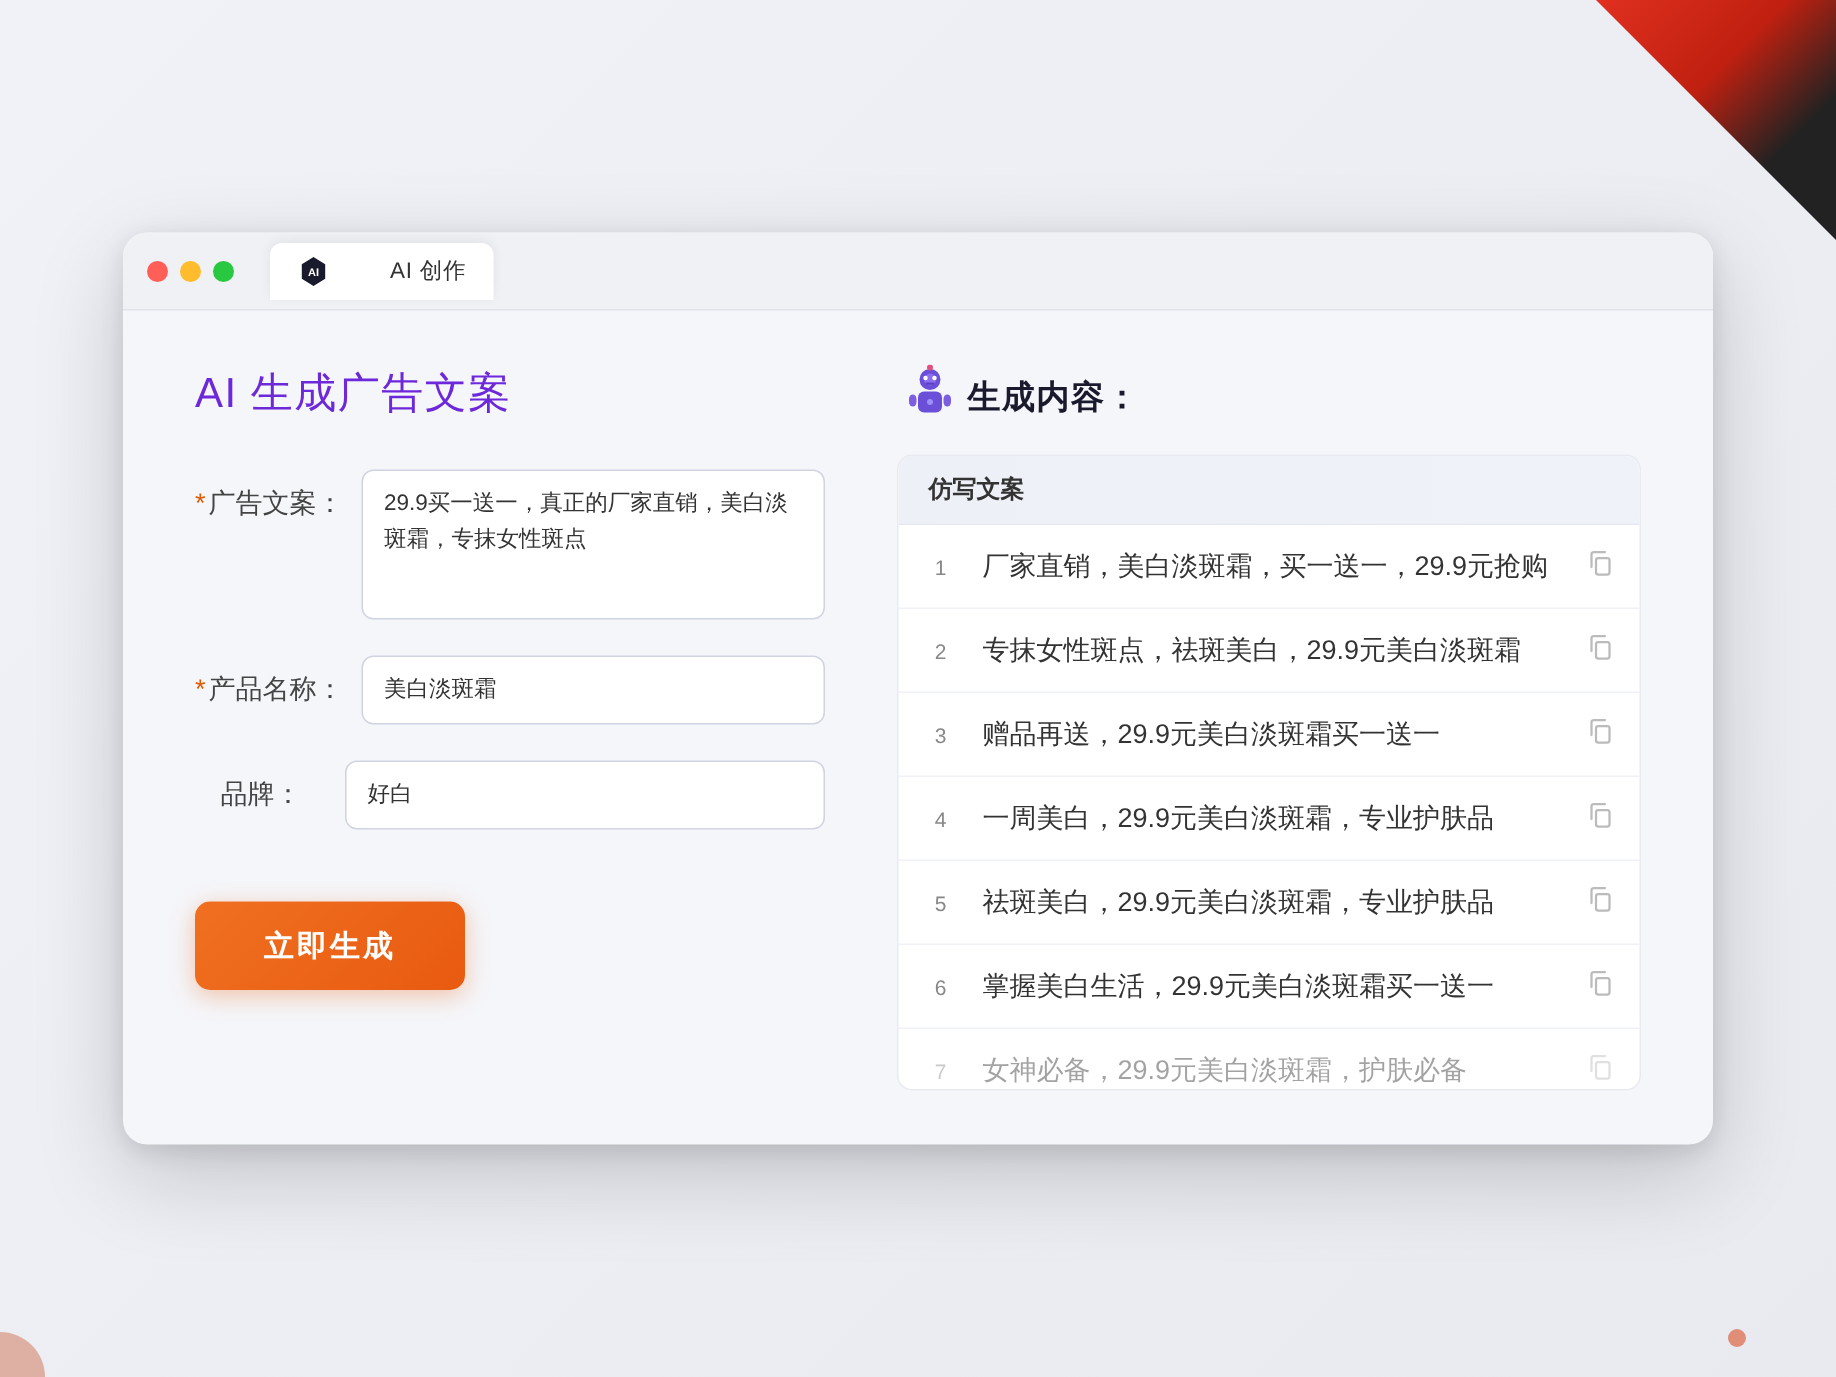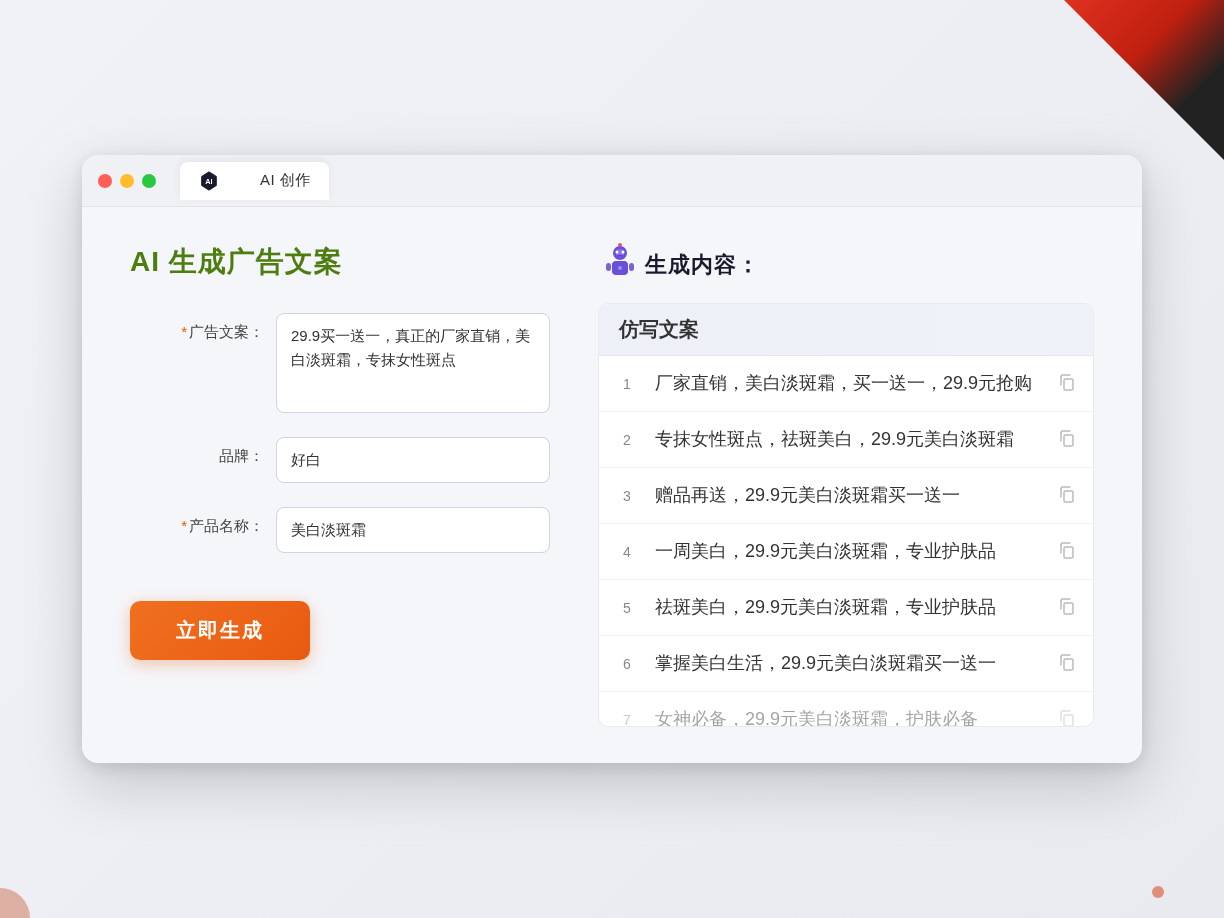--- a/index.html
+++ b/index.html
@@ -116,39 +116,38 @@
 
     
     .left-panel {
       flex: 0 0 420px;
       display: flex;
       flex-direction: column;
       gap: 24px;
     }
     .page-title {
       font-size: 28px;
-      font-weight: 700;
-      color: #4d7c0f;
+      font-weight: 400;
+      color: #6d28d9;
       letter-spacing: 1px;
       margin-bottom: 8px;
     }
 
     .form-row {
       display: flex;
       align-items: flex-start;
       gap: 12px;
     }
     .form-label {
-      font-size: 15px;
+      font-size: 18px;
       color: #444;
       min-width: 88px;
-      text-align: right;
+      text-align: center;
       padding-top: 10px;
       flex-shrink: 0;
-      margin-left: 46px;
     }
     .required-mark {
       color: #e05a00;
       margin-right: 2px;
     }
     .form-input {
       flex: 1;
       border: 1.5px solid #d0d4e0;
       border-radius: 8px;
       padding: 10px 14px;
@@ -208,21 +207,21 @@
     .results-table {
       background: #fff;
       border-radius: 10px;
       overflow: hidden;
       border: 1px solid #e8eaf0;
       flex: 1;
     }
     .results-header {
       background: linear-gradient(90deg, #eef0f8 0%, #f0f2fa 100%);
       padding: 12px 20px;
-      font-size: 20px;
+      font-size: 16px;
       font-weight: 600;
       color: #333;
       border-bottom: 1px solid #e4e6f0;
     }
     .result-row {
       display: flex;
       align-items: center;
       padding: 14px 16px;
       border-bottom: 1px solid #f0f1f6;
       gap: 16px;
@@ -285,31 +284,31 @@
       <h1 class="page-title">AI 生成广告文案</h1>
 
       <div class="form-row">
         <label class="form-label">
           <span class="required-mark">*</span><span>广告文案：</span>
         </label>
         <textarea class="form-input" style="">29.9买一送一，真正的厂家直销，美白淡斑霜，专抹女性斑点</textarea>
       </div>
 
       <div class="form-row">
-        <label class="form-label">品牌：</label>
-        <input type="text" class="form-input" value="好白" style="">
-      </div>
-
-      <div class="form-row">
         <label class="form-label">
           <span class="required-mark">*</span><span>产品名称：</span>
         </label>
         <input type="text" class="form-input" value="美白淡斑霜" style="">
       </div>
 
+      <div class="form-row">
+        <label class="form-label">品牌：</label>
+        <input type="text" class="form-input" value="好白" style="">
+      </div>
+
       <div>
         <button class="generate-btn">立即生成</button>
       </div>
     </div>
 
     <div class="right-panel">
       <div class="right-header">
 
         <svg class="robot-icon" viewBox="0 0 44 44">
           <circle cx="22" cy="10" r="7" fill="#6b4fd8"></circle>

